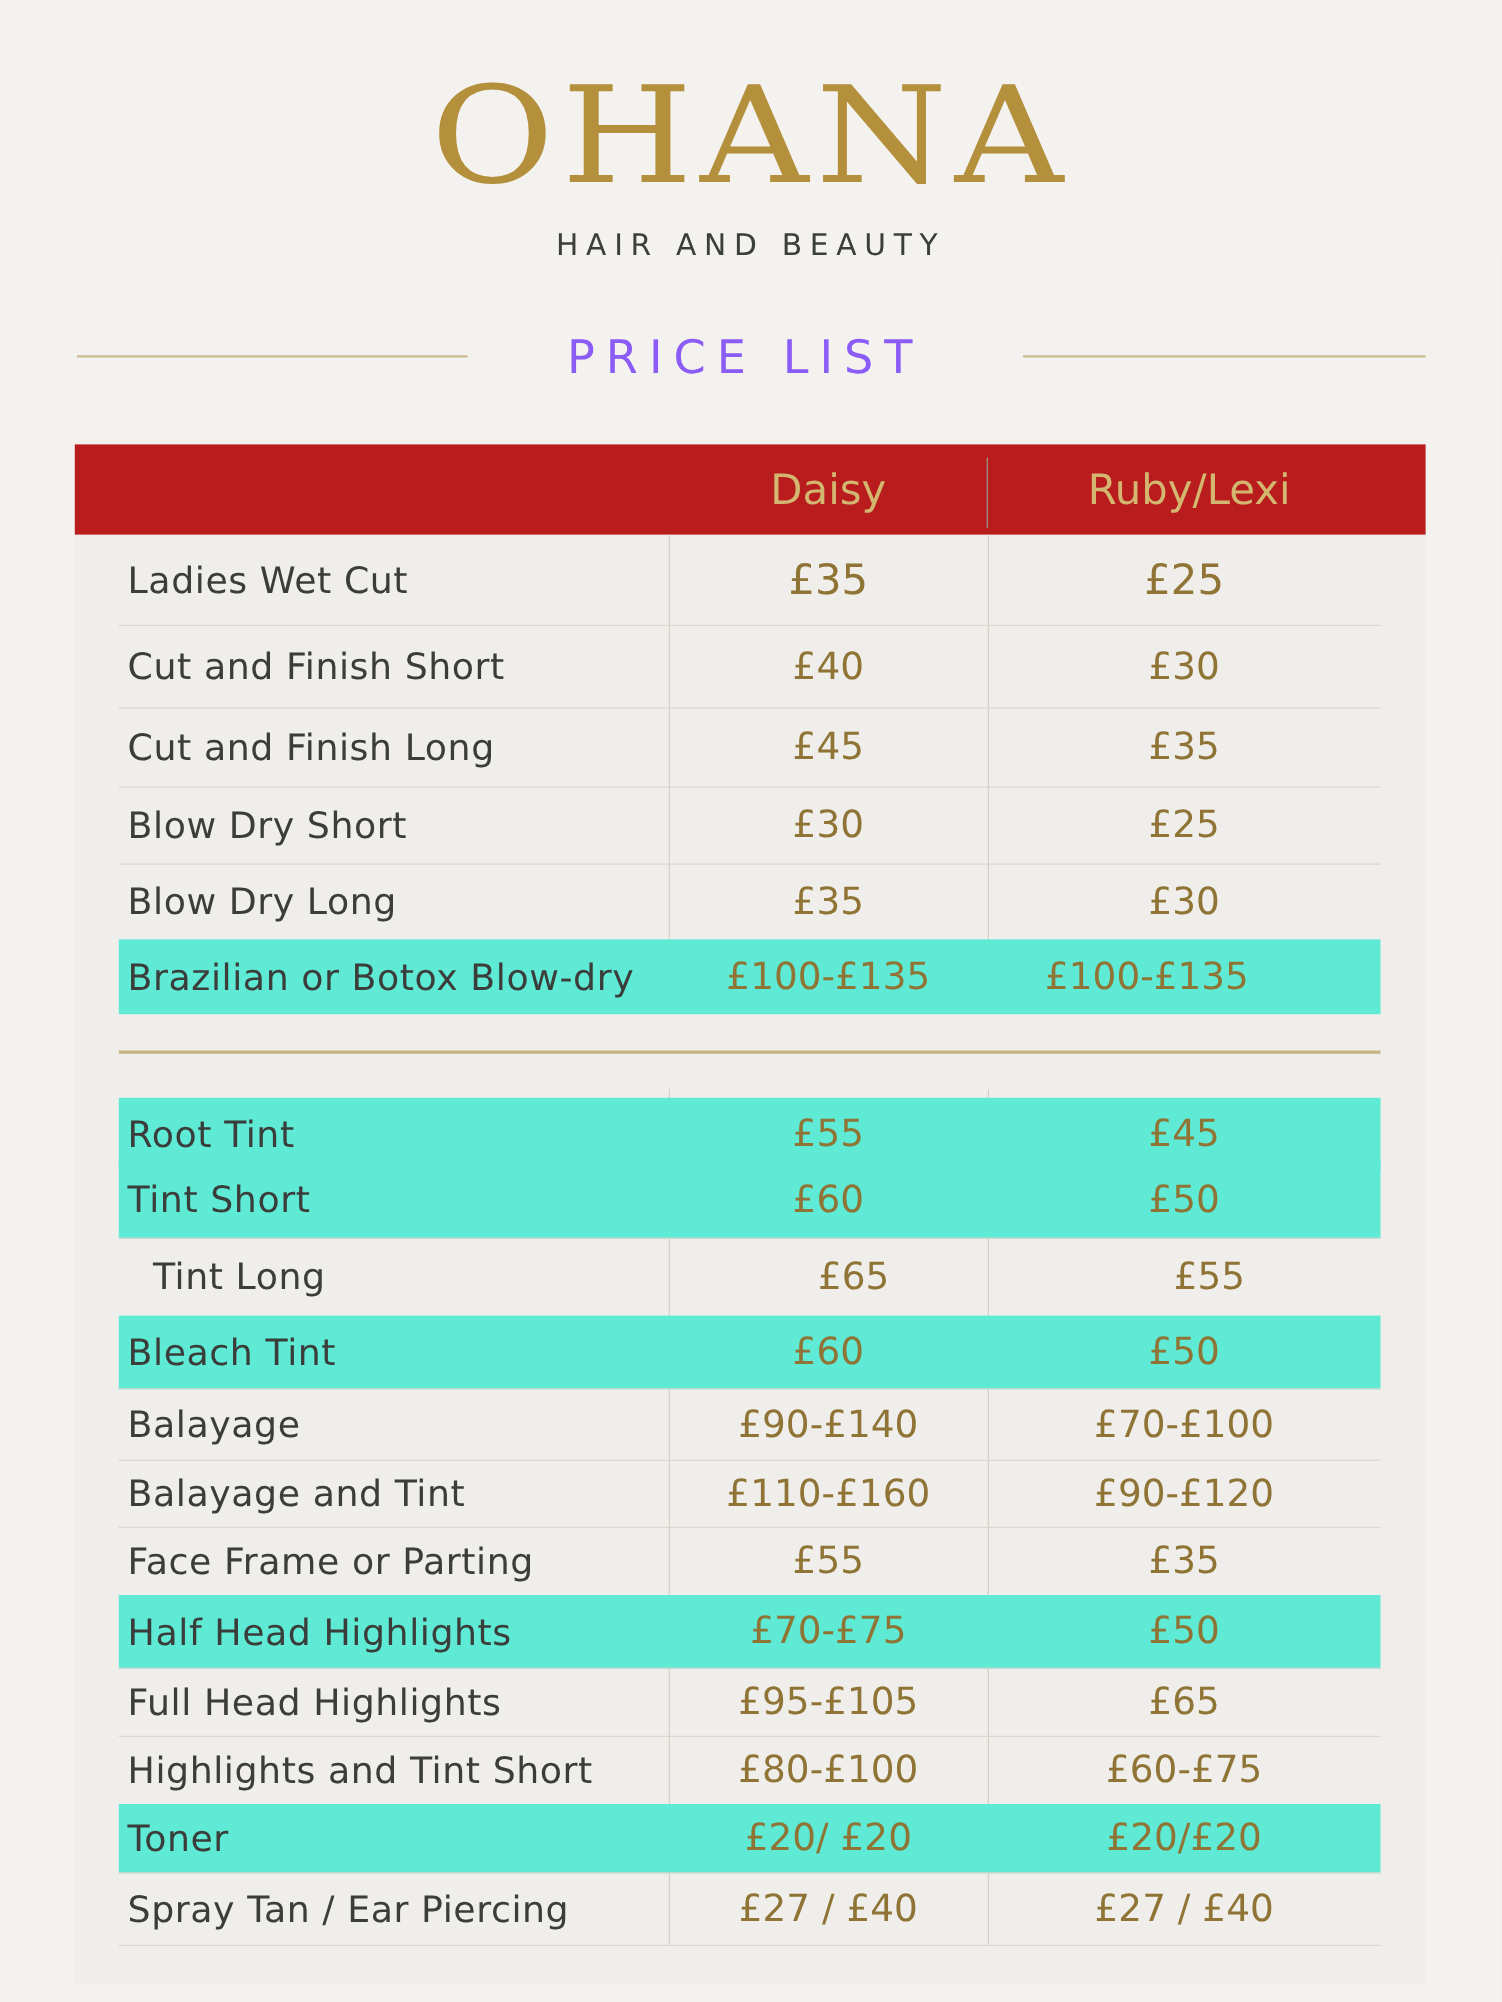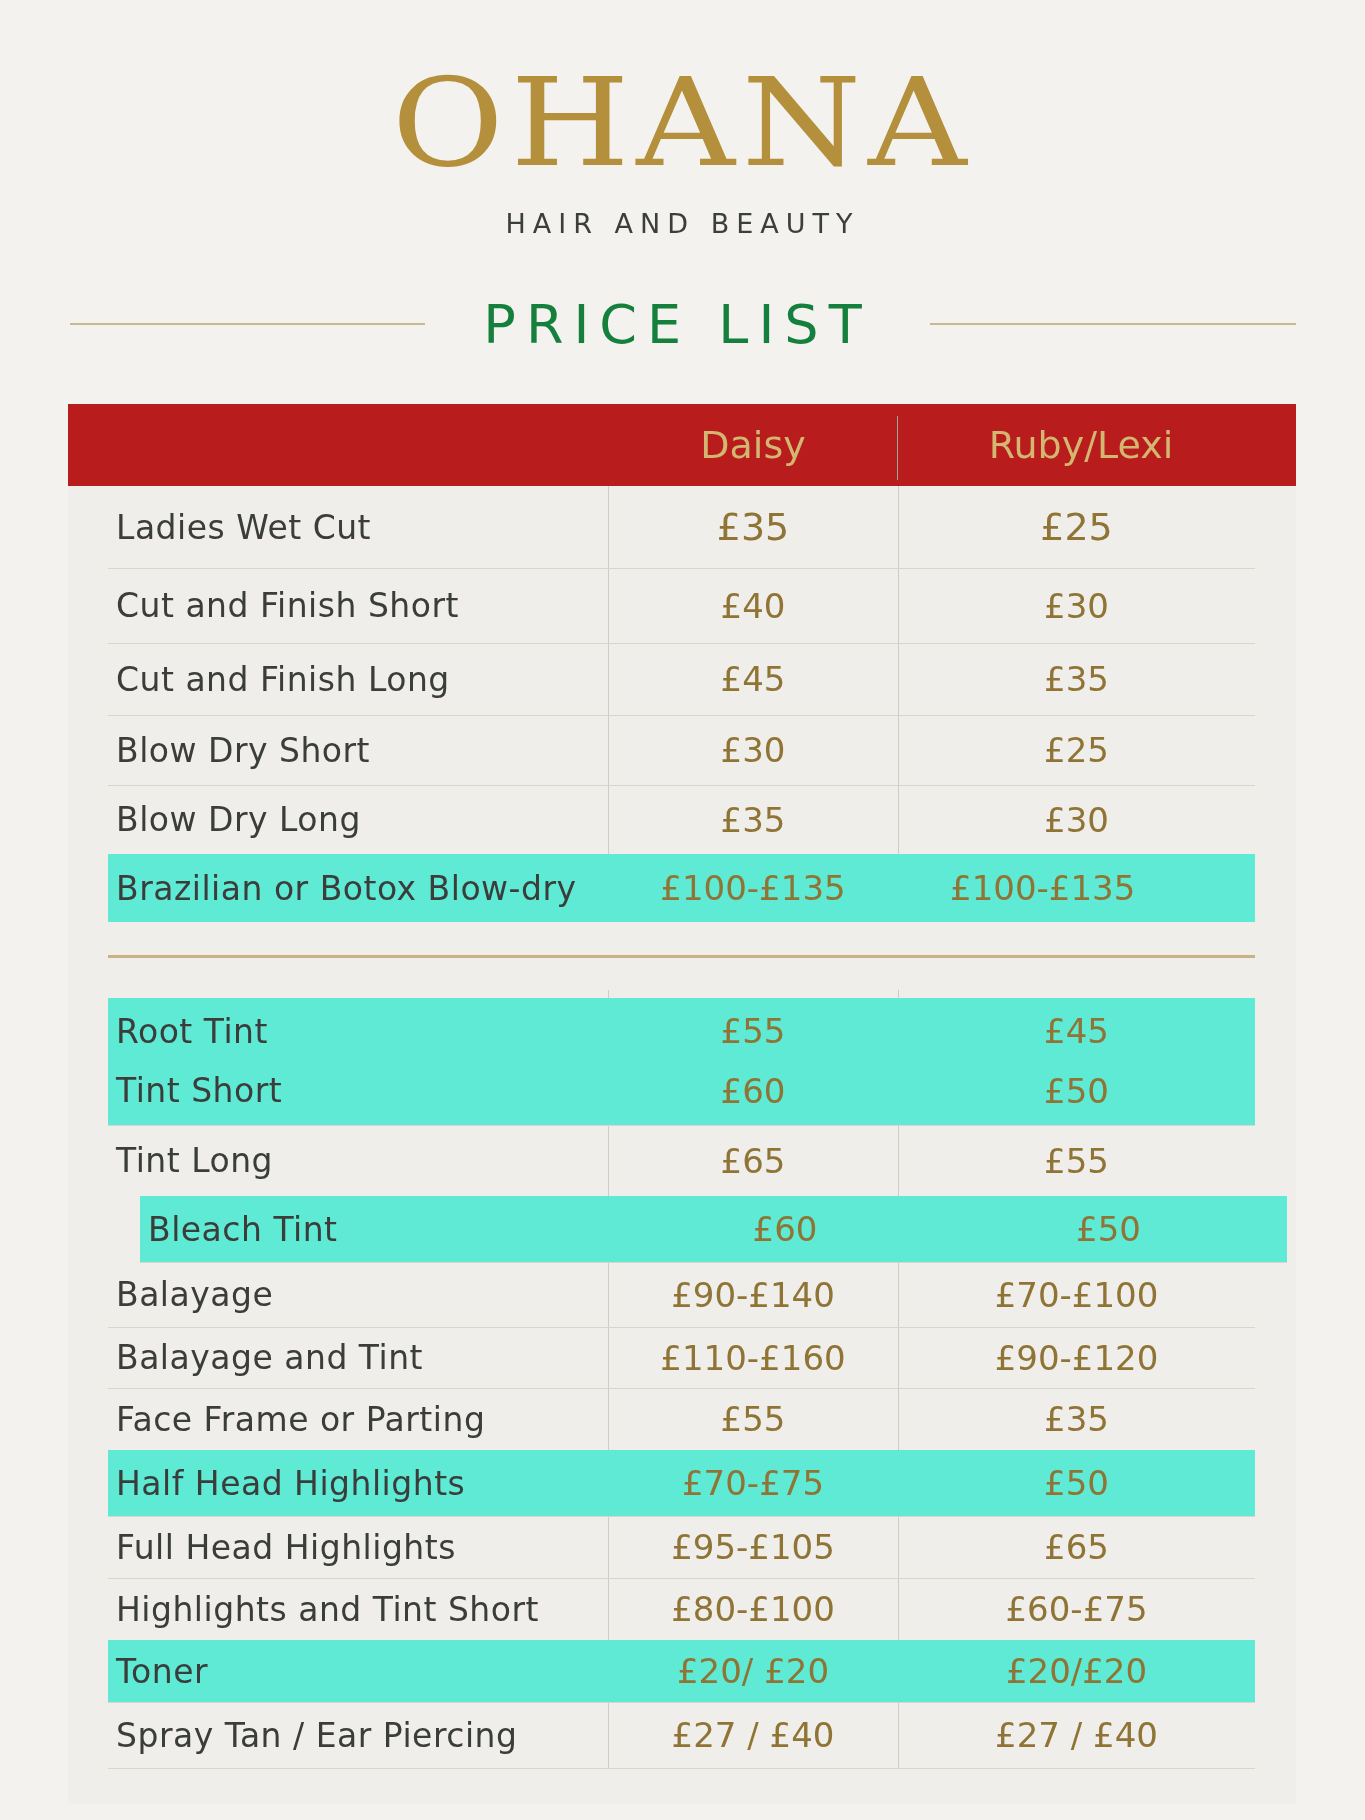--- a/index.html
+++ b/index.html
@@ -18,21 +18,21 @@
   .tagline {
     position: absolute; left: 0; width: 1365px; top: 208px; text-align: center;
     font-size: 27px; letter-spacing: 7px; color: #3a3f3c;
   }
   .title-row { position: absolute; top: 290px; left: 0; width: 1365px; height: 70px; }
   .title-line { position: absolute; top: 33px; height: 2px; background: #c9b98d; }
   .title-line.left { left: 70px; width: 355px; }
   .title-line.right { left: 930px; width: 366px; }
   .title {
     position: absolute; left: 425px; width: 505px; top: 0; text-align: center;
-    font-size: 54px; letter-spacing: 10px; color: #15803d; line-height: 70px;
+    font-size: 42px; letter-spacing: 10px; color: #8b5cf6; line-height: 70px;
   }
   .panel {
     position: absolute; left: 68px; top: 404px; width: 1228px; height: 1400px;
     background: #efeeea;
   }
   .table-header {
     position: absolute; left: 68px; top: 404px; width: 1228px; height: 82px;
     background: #b91c1c;
   }
   .th {
@@ -114,26 +114,26 @@
 <div class="row shaded" style="top:998px; height:66px;text-decoration:underline;">
   <div class="cell label">Root Tint</div>
   <div class="cell daisy">£55</div>
   <div class="cell ruby">£45</div>
 </div>
 <div class="row shaded" style="top:1056px; height:69px;">
   <div class="cell label">Tint Short</div>
   <div class="cell daisy">£60</div>
   <div class="cell ruby">£50</div>
 </div>
-<div class="row noline" style="top:1125px; height:71px;">
+<div class="row noline" style="top:1125px; height:71px;margin-left:23px;">
   <div class="cell label">Tint Long</div>
   <div class="cell daisy">£65</div>
   <div class="cell ruby">£55</div>
 </div>
-<div class="row shaded" style="top:1196px; height:66px;margin-left:32px;">
+<div class="row shaded" style="top:1196px; height:66px;">
   <div class="cell label">Bleach Tint</div>
   <div class="cell daisy">£60</div>
   <div class="cell ruby">£50</div>
 </div>
 <div class="row" style="top:1262px; height:65px;">
   <div class="cell label">Balayage</div>
   <div class="cell daisy">£90-£140</div>
   <div class="cell ruby">£70-£100</div>
 </div>
 <div class="row" style="top:1327px; height:61px;">

